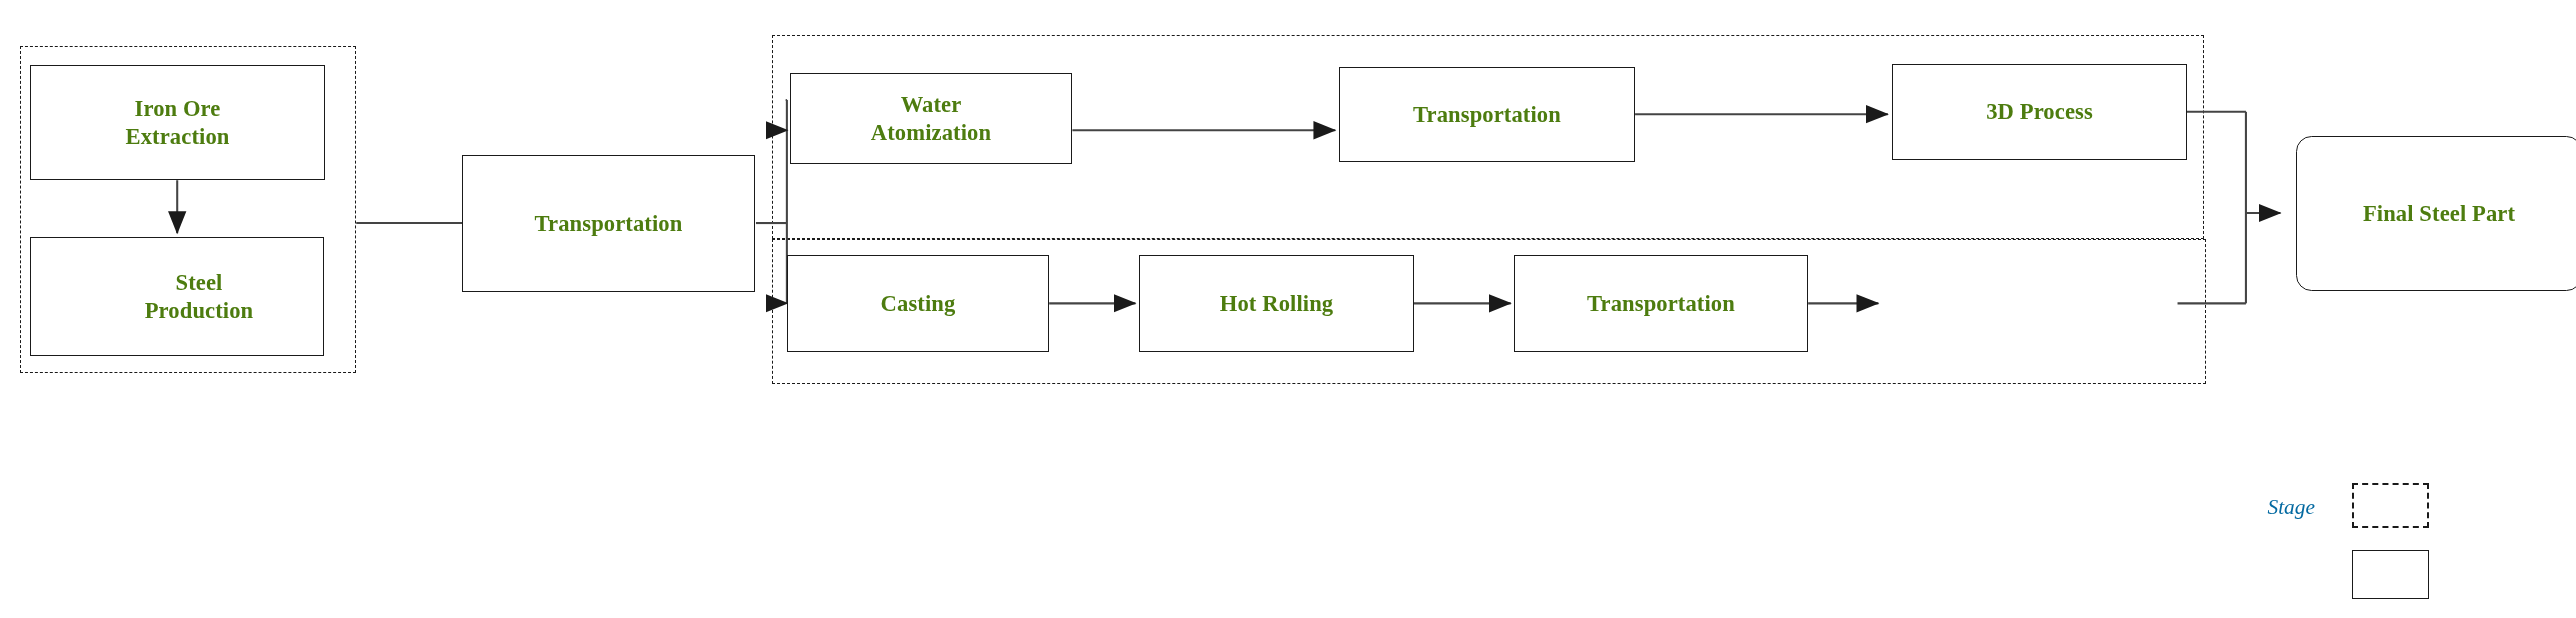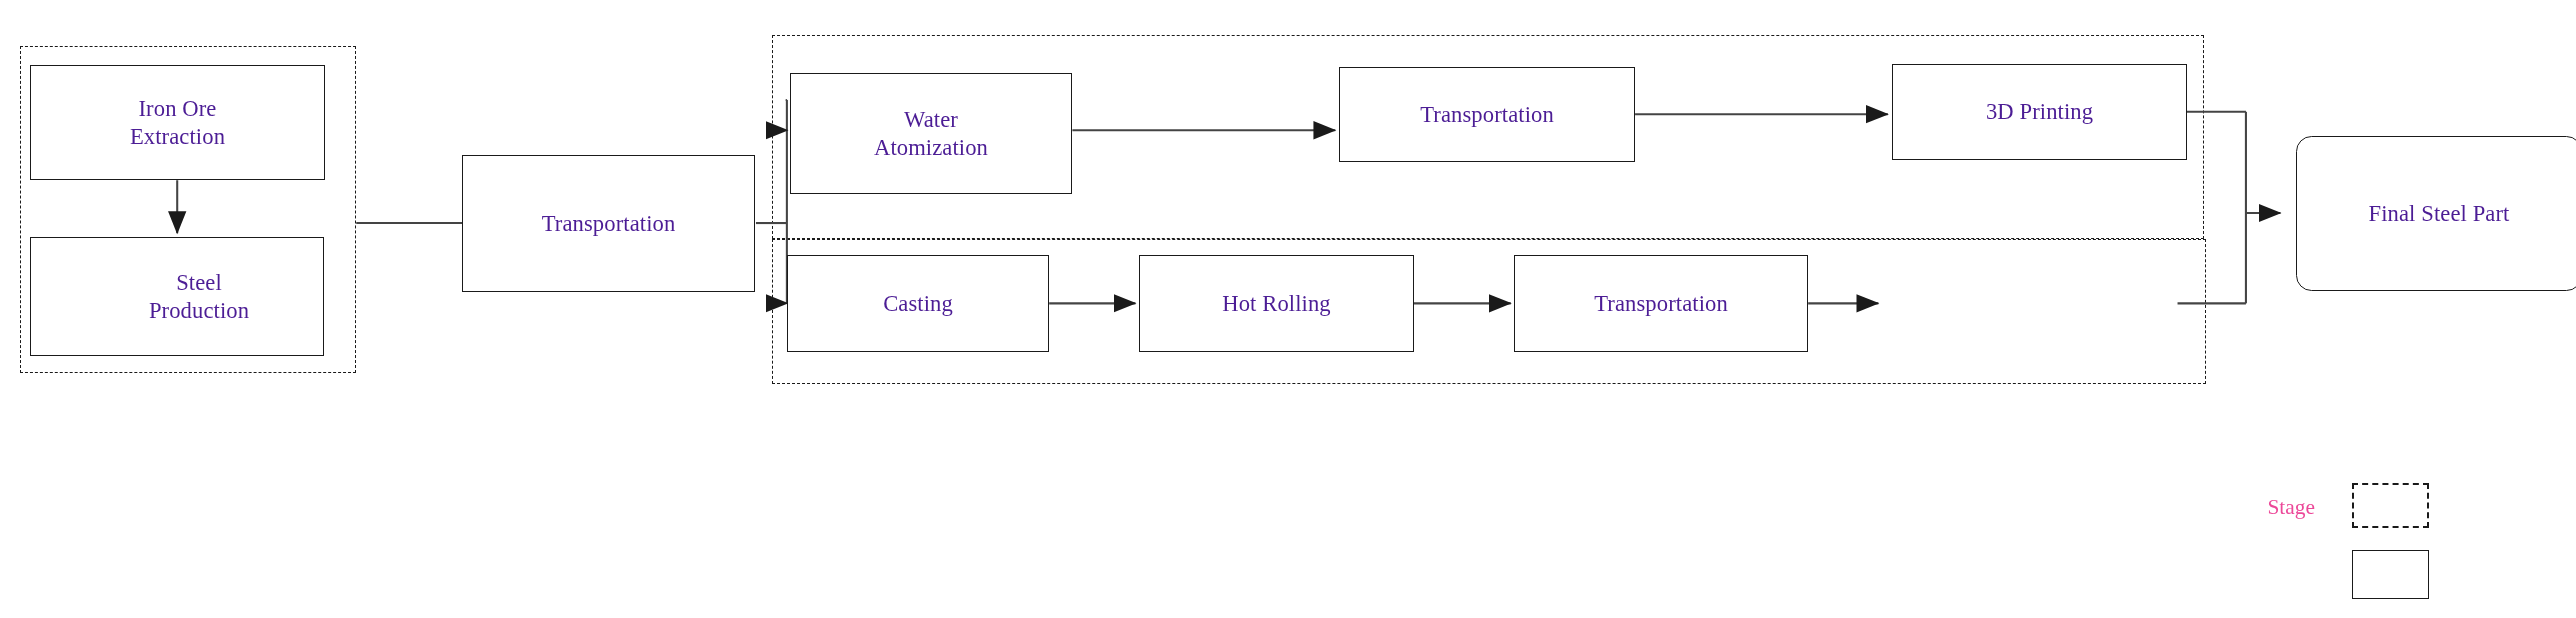--- a/index.html
+++ b/index.html
@@ -1,24 +1,24 @@
 <!DOCTYPE html>
 <html style="font-size:9.5px"><head>
 <meta charset="utf-8">
 <style>
   html,body{margin:0;padding:0;background:#ffffff;}
   body{width:2576px;height:618px;overflow:hidden;font-family:"Liberation Serif","DejaVu Serif",serif;}
   #canvas{position:relative;width:2576px;height:618px;background:#ffffff;}
   svg.layer{position:absolute;left:0;top:0;width:2576px;height:618px;pointer-events:none;}
   .node{position:absolute;box-sizing:border-box;background:#ffffff;border:1.8px solid #1a1a1a;
         display:flex;align-items:center;justify-content:center;text-align:center;
-        color:#4c1d95;line-height:1.22;font-size:22.6px;letter-spacing:0.1px;}
+        color:#4d7c0f;line-height:1.22;font-size:22.6px;letter-spacing:0.1px;font-weight:bold;}
   .node.rounded{border-radius:15.5px;}
   .group{position:absolute;box-sizing:border-box;border:1.8px dashed #1a1a1a;background:transparent;}
-  .legend-label{position:absolute;color:#ec4899;font-size:21.4px;white-space:nowrap;text-align:right;}
+  .legend-label{position:absolute;color:#0369a1;font-size:21.4px;white-space:nowrap;text-align:right;font-style:italic;}
   .legend-swatch{position:absolute;box-sizing:border-box;background:#ffffff;}
   .legend-swatch.dashed{border:2.4px dashed #1a1a1a;}
   .legend-swatch.solid{border:1.8px solid #1a1a1a;}
 </style>
 </head>
 <body>
 
 <div id="canvas">
 
   <div class="group" style="left:20px;top:46px;width:336px;height:327px;"></div>
@@ -73,30 +73,30 @@
     </div>
 
   <div class="node" style="left:30px;top:237px;width:294px;height:119px;padding-left:44px;">
       <span>Steel<br>Production</span>
     </div>
 
   <div class="node" style="left:462px;top:155px;width:293px;height:137px;">
       <span>Transportation</span>
     </div>
 
-  <div class="node" style="left:790px;top:73px;width:282px;height:121px;">
+  <div class="node" style="left:790px;top:73px;width:282px;height:91px;">
       <span>Water<br>Atomization</span>
     </div>
 
   <div class="node" style="left:1339px;top:67px;width:296px;height:95px;">
       <span>Transportation</span>
     </div>
 
   <div class="node" style="left:1892px;top:64px;width:295px;height:96px;">
-      <span>3D Printing</span>
+      <span>3D Process</span>
     </div>
 
   <div class="node" style="left:787px;top:255px;width:262px;height:97px;">
       <span>Casting</span>
     </div>
 
   <div class="node" style="left:1139px;top:255px;width:275px;height:97px;">
       <span>Hot Rolling</span>
     </div>
 

